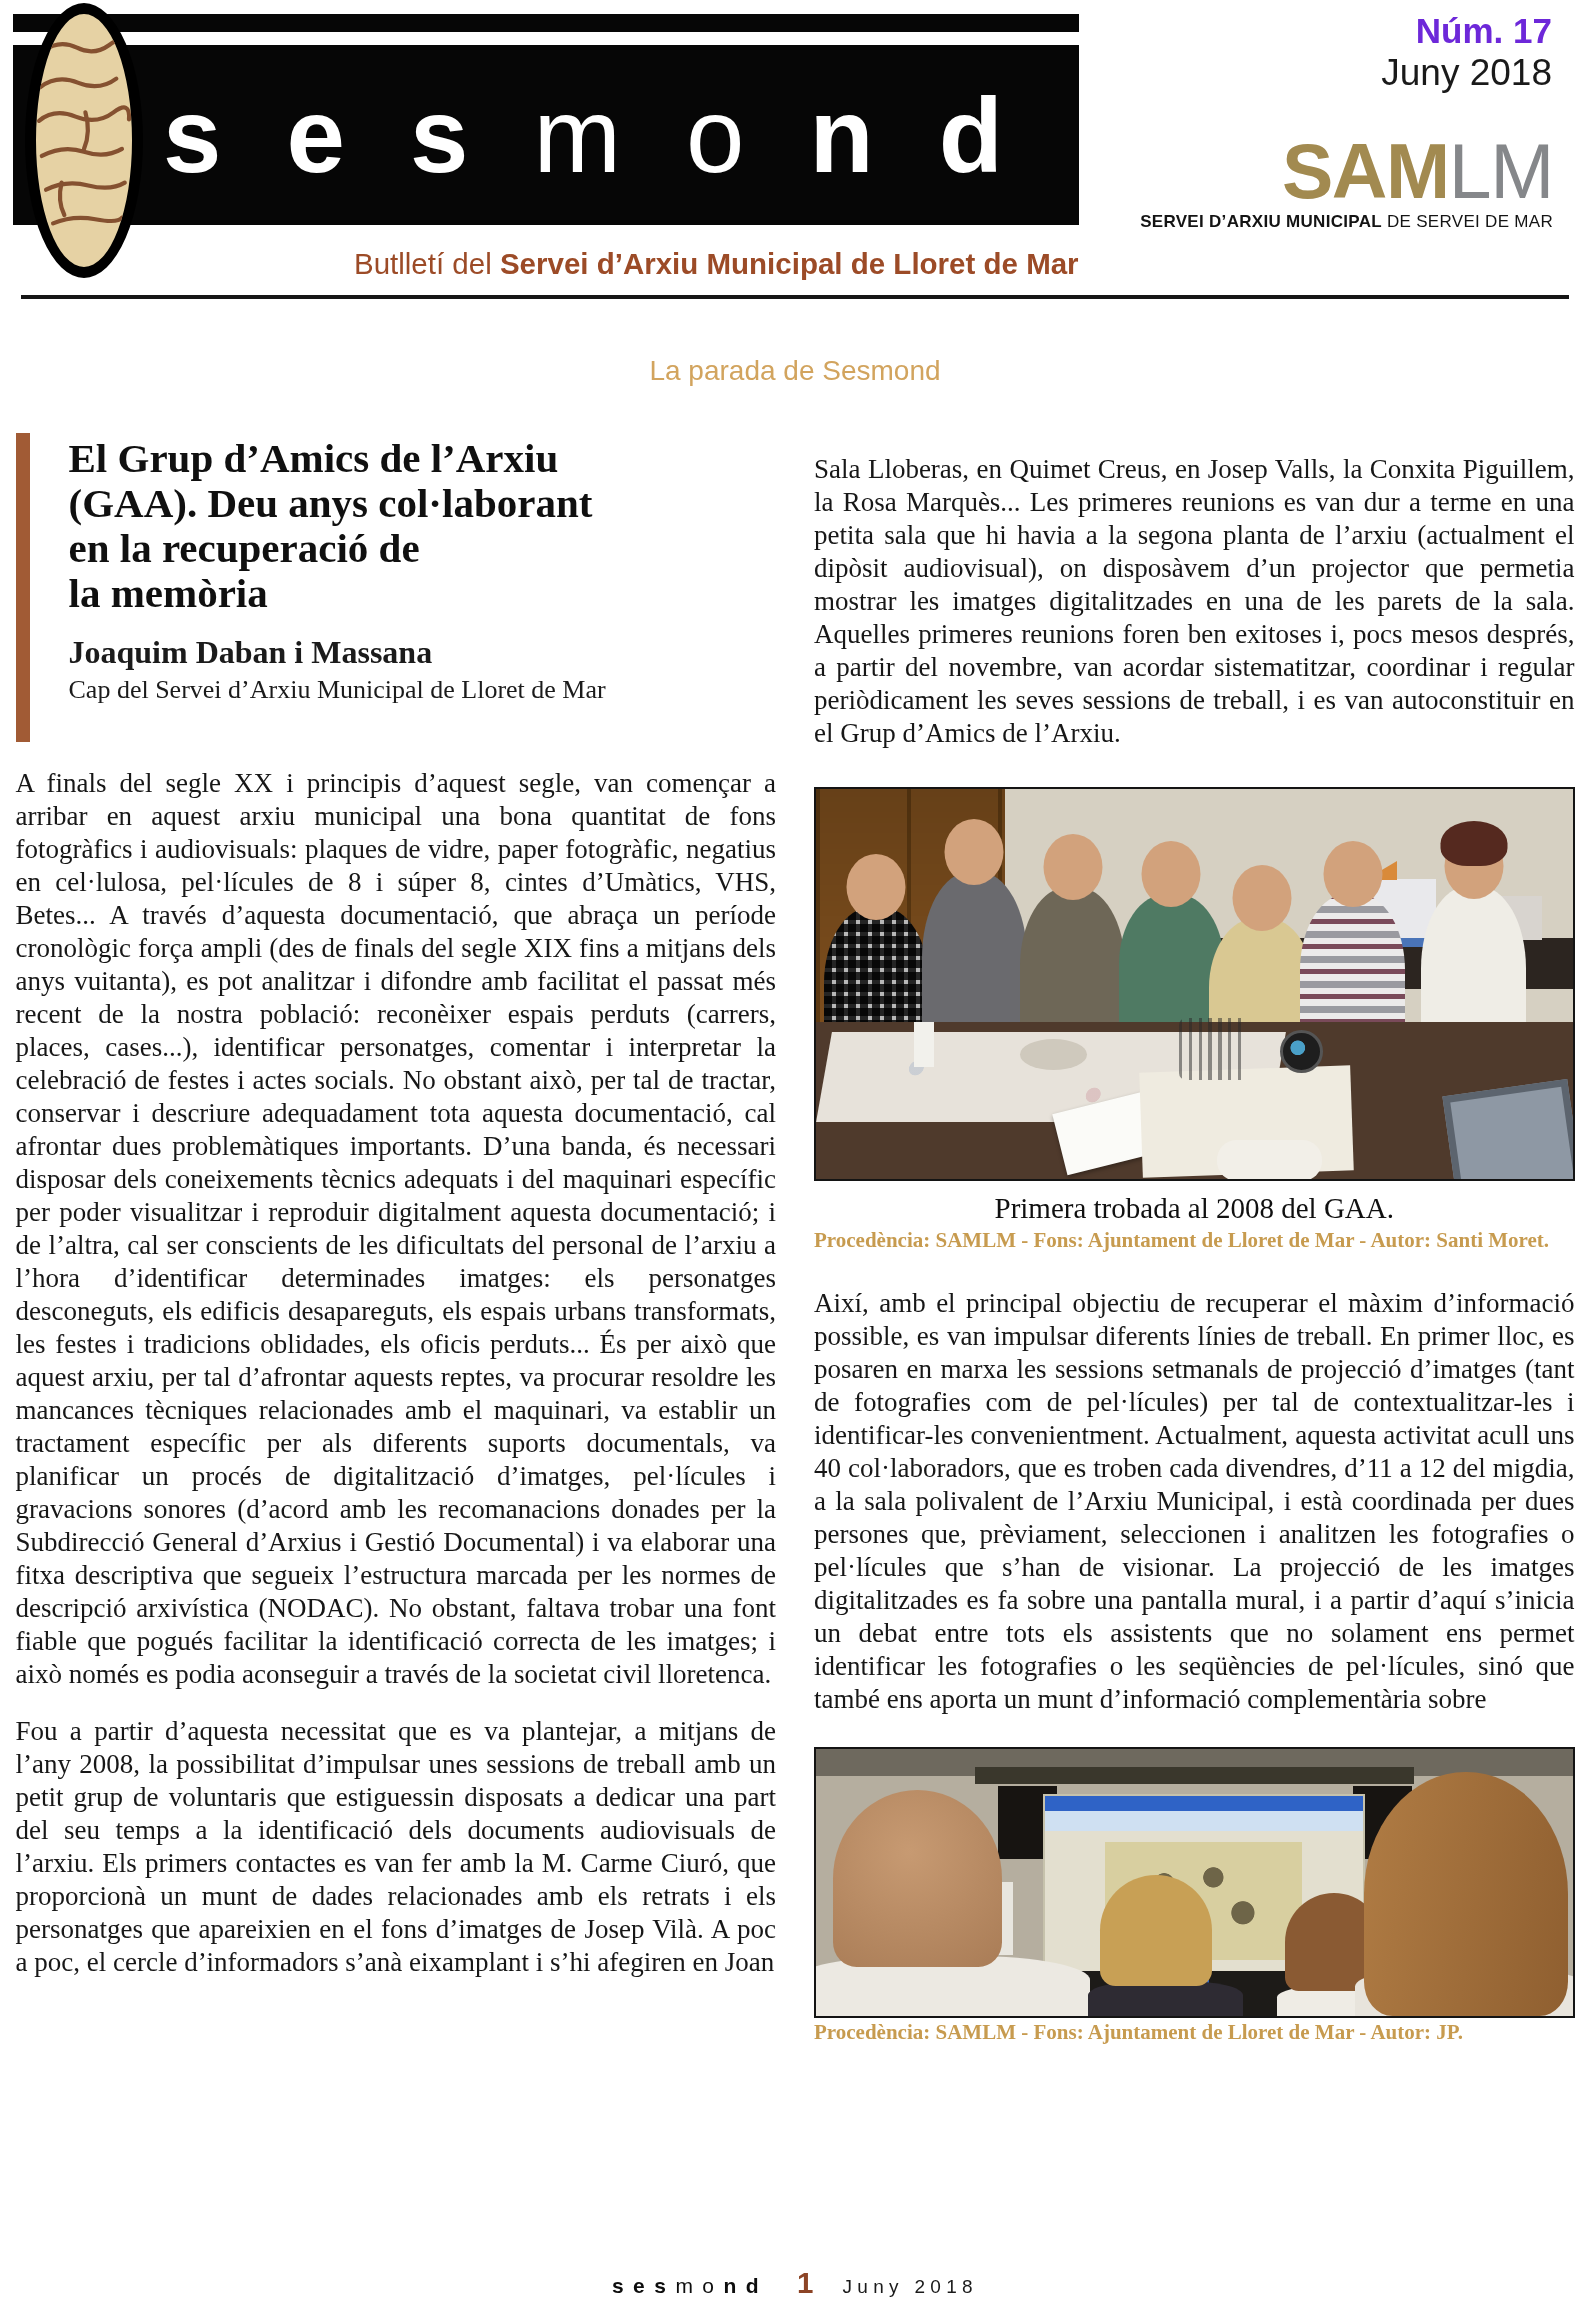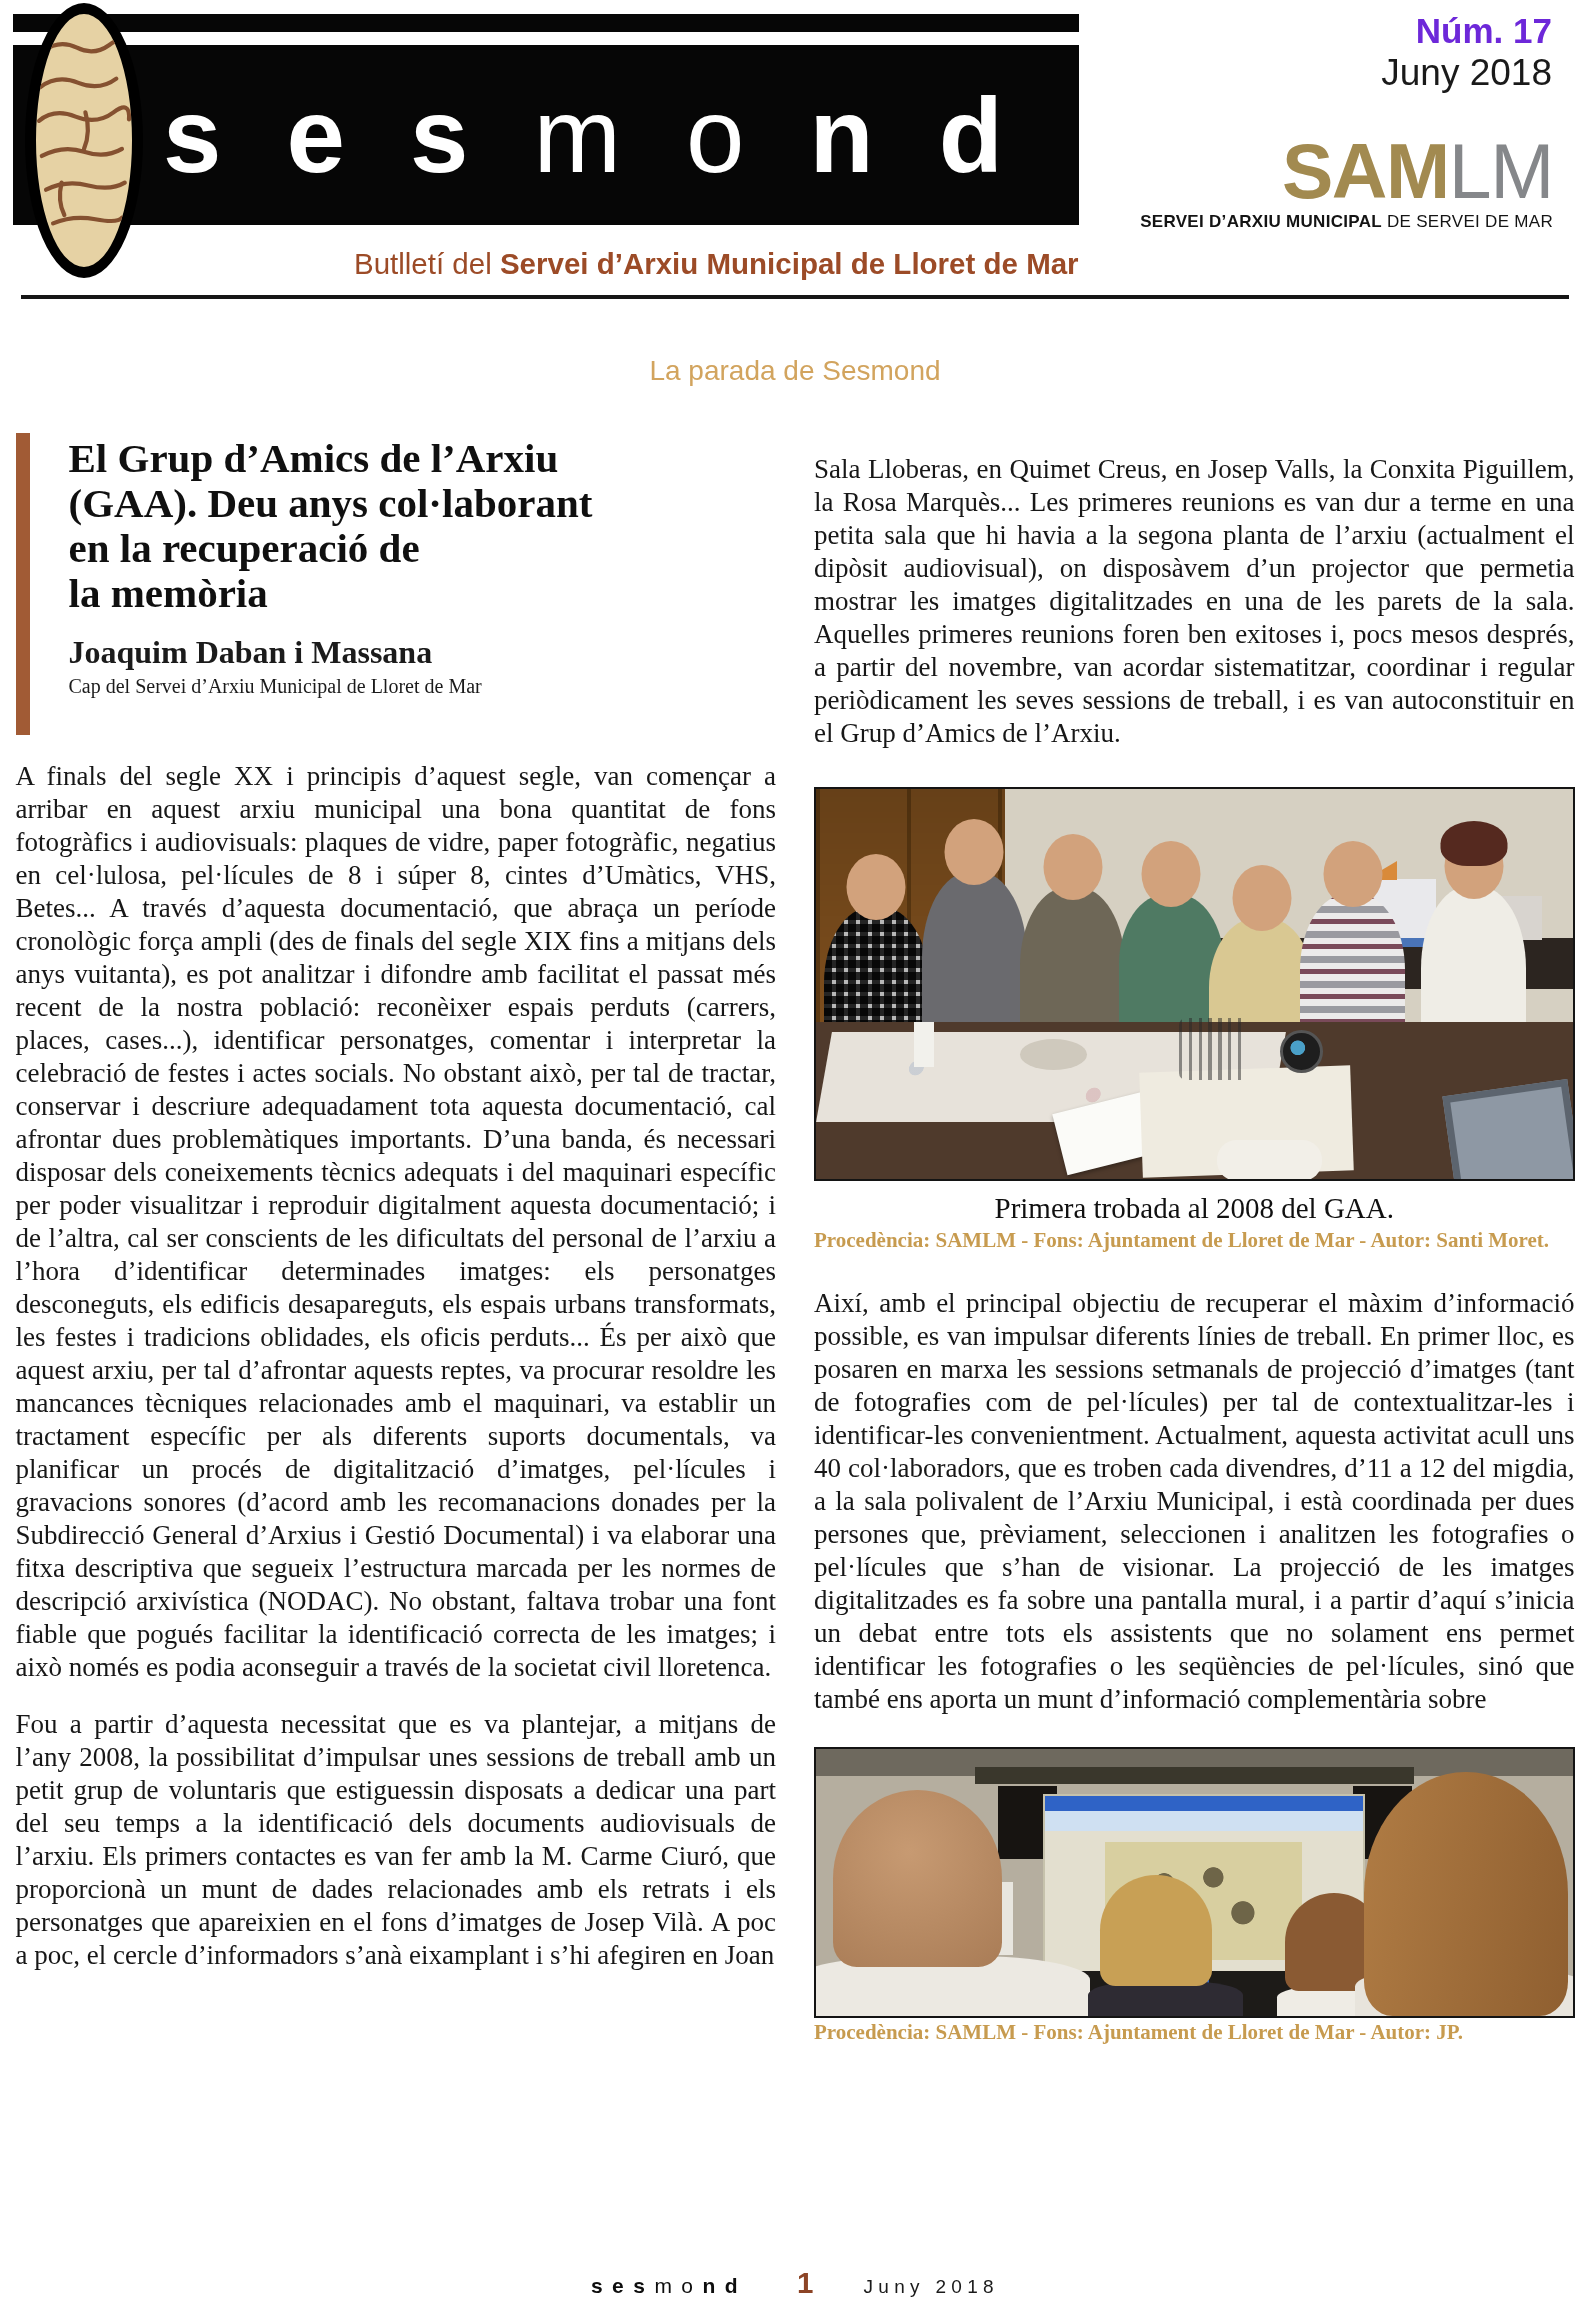--- a/index.html
+++ b/index.html
@@ -34,21 +34,21 @@
   .section-label{position:absolute;left:0;top:355px;width:100%;text-align:center;
                  font-family:"Liberation Sans", sans-serif;font-size:28px;color:#D2A45E;}
 
   
   .cols{position:absolute;left:15.5px;right:15.5px;top:433px;display:flex;gap:38px;align-items:flex-start;}
   .col{flex:1;min-width:0;}
   .col-right{padding-top:19.7px;}
   .title-wrap{border-left:14px solid #A15B35;padding:2.8px 0 37px 39px;}
   .article-title{font-size:41px;line-height:45px;font-weight:700;white-space:pre-line;color:#101010;}
   .article-author{margin-top:18px;font-size:32px;font-weight:700;}
-  .article-role{margin-top:4.2px;font-size:20px;}
+  .article-role{margin-top:4.2px;font-size:26px;}
   .body-para{margin:0;font-size:27px;line-height:33px;text-align:justify;color:#171717;}
   .mt-first{margin-top:25px;}
   .mt-para{margin-top:24px;}
 
   
   .photo{position:relative;border:2.8px solid #141414;overflow:hidden;}
   .photo1{height:390px;margin-top:37px;background:#d6d0c2;}
   .ph1-door{position:absolute;left:0;top:0;width:25%;height:239px;background:#7d4e1d;
             background-image:linear-gradient(rgba(0,0,0,.18),rgba(0,0,0,0)),
             repeating-linear-gradient(90deg,#5e3a12 0 4.2px,rgba(0,0,0,0) 4.2px 91px);}
@@ -107,21 +107,21 @@
   .ph2-chair{position:absolute;bottom:0;height:45px;background:#1d1b18;}
   .v-shoulder{position:absolute;border-radius:40% 40% 0 0;}
   .v-head{position:absolute;border-radius:50% 50% 14% 14%;}
 
   
   .photo-caption{margin-top:11.2px;text-align:center;font-size:29px;color:#101010;}
   .photo-credit{margin-top:2.8px;text-align:left;font-size:21px;font-weight:700;color:#C79B4F;}
 
   
   .footer{position:absolute;left:0;top:2266px;width:100%;display:flex;justify-content:center;
-          align-items:baseline;gap:50px;font-family:"Liberation Sans", sans-serif;}
+          align-items:baseline;gap:29px;font-family:"Liberation Sans", sans-serif;}
   .footer-brand{font-size:21px;letter-spacing:0.45em;color:#0d0d0d;}
   .footer-num{font-size:29.5px;font-weight:700;color:#8C4426;}
   .footer-date{font-size:19px;letter-spacing:0.28em;color:#1a1a1a;}
 </style>
 </head>
 <body>
 
 <div class="page">
 
   <div class="band-thin"></div>

